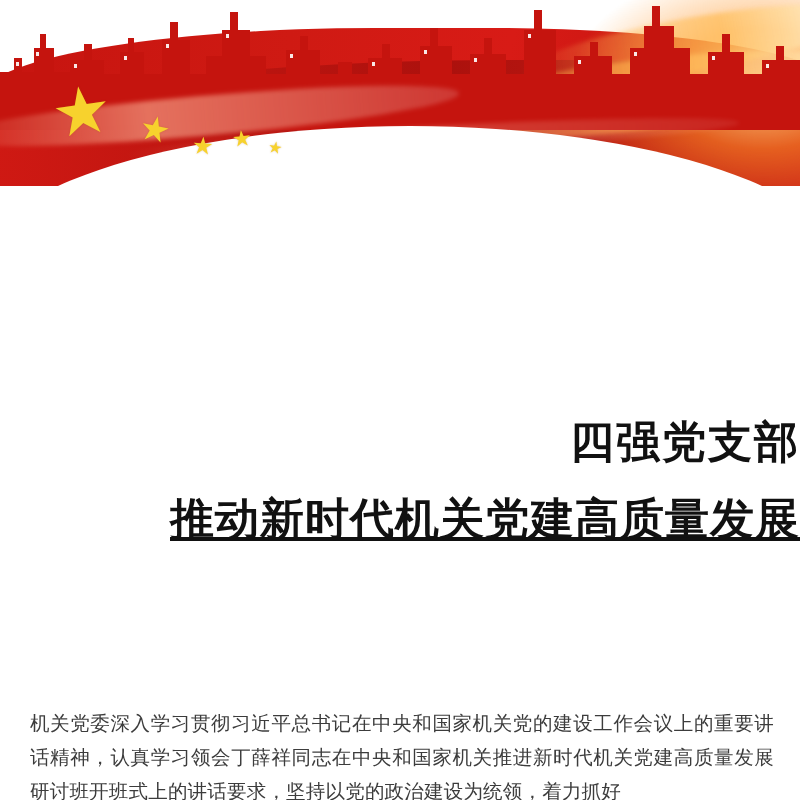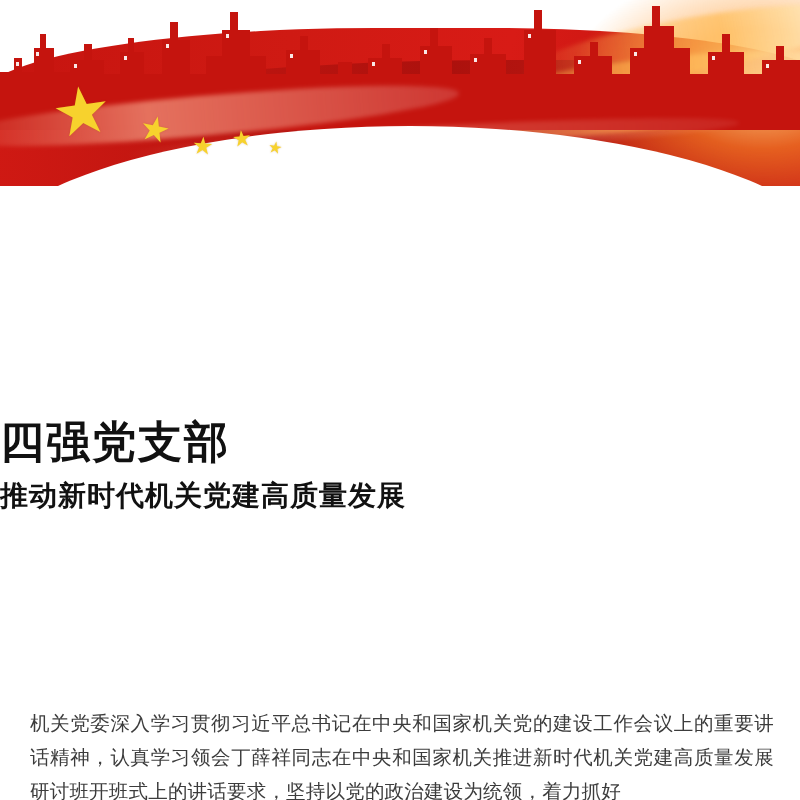--- a/index.html
+++ b/index.html
@@ -108,36 +108,37 @@
   .star-3 { left: 192px; top: 134px; font-size: 24px; transform: rotate(4deg); }
   .star-4 { left: 232px; top: 128px; font-size: 22px; transform: rotate(-6deg); }
   .star-5 { left: 268px; top: 140px; font-size: 16px; transform: rotate(10deg); }
 
   
   .title-block {
     position: absolute;
     left: 0;
     top: 412px;
     width: 800px;
-    text-align: left;
+    text-align: right;
   }
   .title-line1 {
     font-size: 44px;
     font-weight: 700;
     letter-spacing: 2px;
     color: #111111;
     line-height: 1.35;
   }
   .title-line2 {
-    font-size: 28px;
+    font-size: 44px;
     font-weight: 700;
     letter-spacing: 1px;
     color: #111111;
     line-height: 1.35;
-    margin-top: 6px;
+    margin-top: 18px;
+    text-decoration: underline;
   }
 
   
   .body-block {
     position: absolute;
     left: 30px;
     top: 706px;
     width: 744px;
     font-size: 19.5px;
     line-height: 34px;

